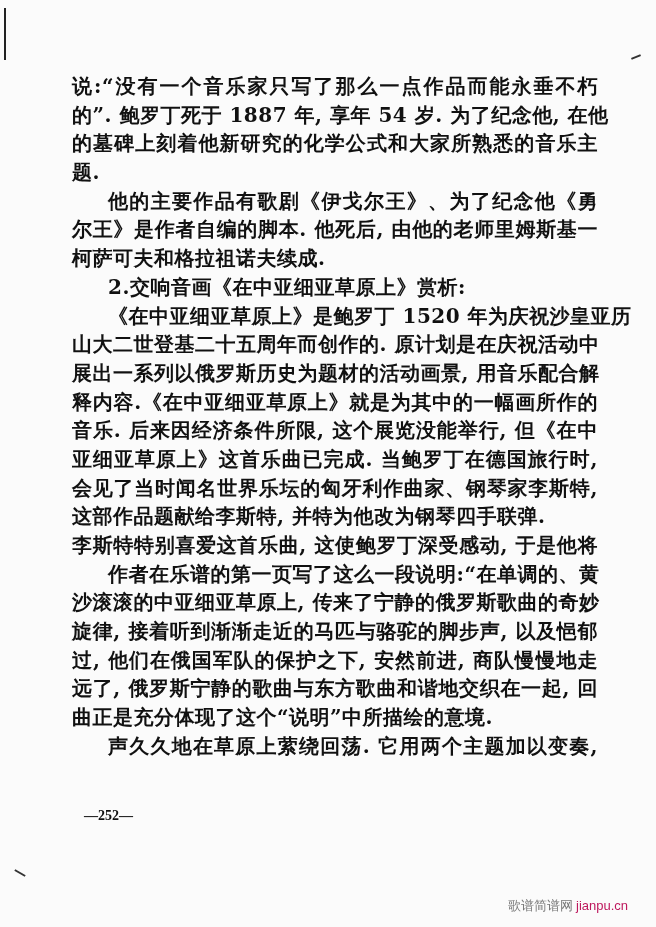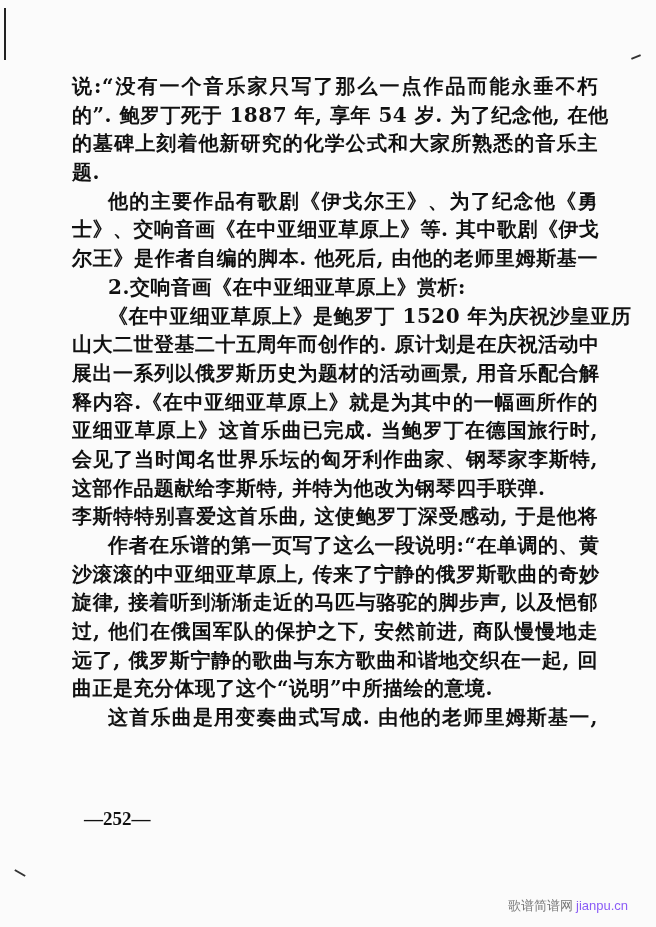--- a/index.html
+++ b/index.html
@@ -10,54 +10,55 @@
     .margin-bar { position: absolute; left: 4px; top: 8px; width: 2px; height: 52px; background: #222; }
     .mark-tr { position: absolute; left: 631px; top: 56px; width: 10px; height: 2px; background: #333; transform: rotate(-22deg); }
     .mark-bl { position: absolute; left: 14px; top: 872px; width: 12px; height: 2px; background: #333; transform: rotate(30deg); }
     .page { position: absolute; left: 72px; top: 72px; width: 526px; }
     .line {
       height: 28.7px; line-height: 28.7px; font-size: 20px; white-space: nowrap;
       font-weight: bold; letter-spacing: 0.5px; text-align: justify; text-align-last: justify;
     }
     .line.indent { padding-left: 36px; }
     .line.last { text-align-last: left; }
-    .pagenum { position: absolute; left: 84px; top: 808px; font-size: 19px; font-weight: bold; font-family: "Liberation Serif", serif; }
+    .pagenum { position: absolute; left: 84px; top: 808px; font-size: 14px; font-weight: bold; font-family: "Liberation Serif", serif; }
     .watermark { position: absolute; left: 508px; top: 897px; font-size: 13px; color: #777; font-family: "DejaVu Sans", sans-serif; }
-    .watermark .url { color: #8b5cf6; font-family: "Liberation Sans", sans-serif; margin-left: 3px; }
+    .watermark .url { color: #be185d; font-family: "Liberation Sans", sans-serif; margin-left: 3px; }
   </style>
 </head>
 <body>
 
 <div class="margin-bar"></div>
 <div class="mark-tr"></div>
 <div class="mark-bl"></div>
 
 <div class="page" id="page-body">
     <div class="line">说:“没有一个音乐家只写了那么一点作品而能永垂不朽</div>
     <div class="line">的”. 鲍罗丁死于 1887 年, 享年 54 岁. 为了纪念他, 在他</div>
     <div class="line">的墓碑上刻着他新研究的化学公式和大家所熟悉的音乐主</div>
     <div class="line last">题.</div>
     <div class="line indent">他的主要作品有歌剧《伊戈尔王》、为了纪念他《勇</div>
-    <div class="line">士》、交响音画《在中亚细亚草原上》等. 其中歌剧《伊戈</div>
     <div class="line">尔王》是作者自编的脚本. 他死后, 由他的老师里姆斯基一</div>
+    <div class="line last">柯萨可夫和格拉祖诺夫续成.</div>
     <div class="line indent last">2.交响音画《在中亚细亚草原上》赏析:</div>
     <div class="line indent">《在中亚细亚草原上》是鲍罗丁 1520 年为庆祝沙皇亚历</div>
     <div class="line">山大二世登基二十五周年而创作的. 原计划是在庆祝活动中</div>
     <div class="line">展出一系列以俄罗斯历史为题材的活动画景, 用音乐配合解</div>
     <div class="line">释内容.《在中亚细亚草原上》就是为其中的一幅画所作的</div>
+    <div class="line">音乐. 后来因经济条件所限, 这个展览没能举行, 但《在中</div>
     <div class="line">亚细亚草原上》这首乐曲已完成. 当鲍罗丁在德国旅行时,</div>
     <div class="line">会见了当时闻名世界乐坛的匈牙利作曲家、钢琴家李斯特,</div>
     <div class="line last">这部作品题献给李斯特, 并特为他改为钢琴四手联弹.</div>
     <div class="line">李斯特特别喜爱这首乐曲, 这使鲍罗丁深受感动, 于是他将</div>
     <div class="line indent">作者在乐谱的第一页写了这么一段说明:“在单调的、黄</div>
     <div class="line">沙滚滚的中亚细亚草原上, 传来了宁静的俄罗斯歌曲的奇妙</div>
     <div class="line">旋律, 接着听到渐渐走近的马匹与骆驼的脚步声, 以及悒郁</div>
     <div class="line">过, 他们在俄国军队的保护之下, 安然前进, 商队慢慢地走</div>
     <div class="line">远了, 俄罗斯宁静的歌曲与东方歌曲和谐地交织在一起, 回</div>
     <div class="line last">曲正是充分体现了这个“说明”中所描绘的意境.</div>
-    <div class="line indent">这首乐曲是用变奏曲式写成. 由他的老师里姆斯基一,</div>
+    <div class="line indent">声久久地在草原上萦绕回荡. 它用两个主题加以变奏,</div>
   </div>
 
 <div class="pagenum">—252—</div>
 
 <div class="watermark">
   <span>歌谱简谱网</span><span class="url">jianpu.cn</span>
 </div>
 
 </body></html>

